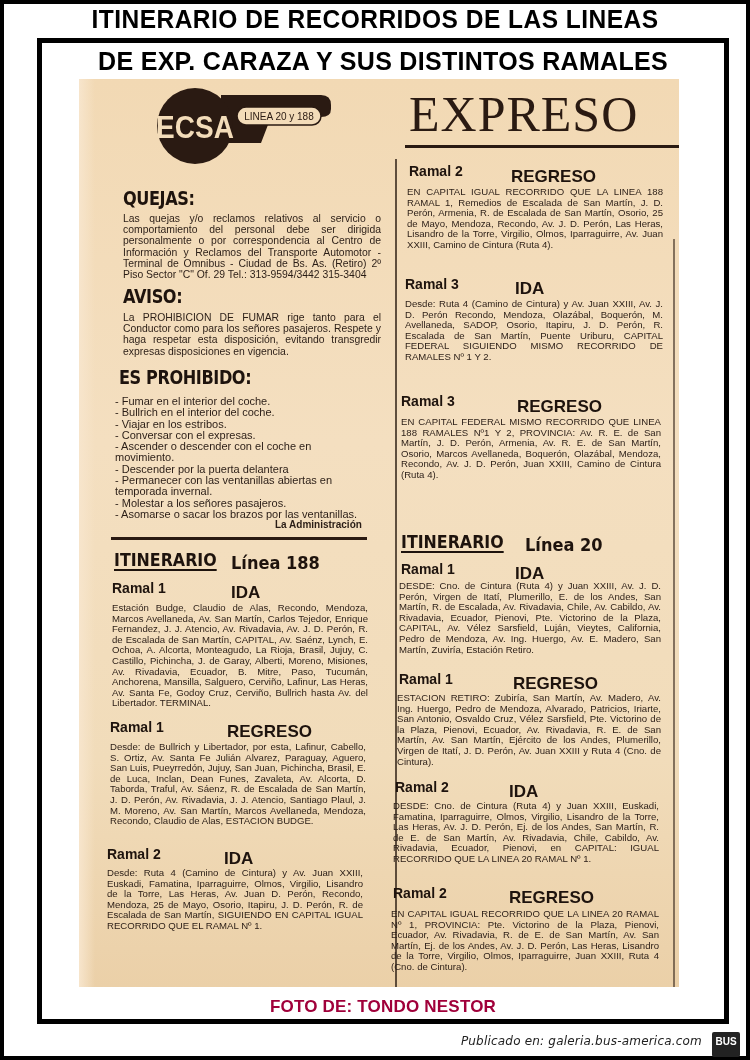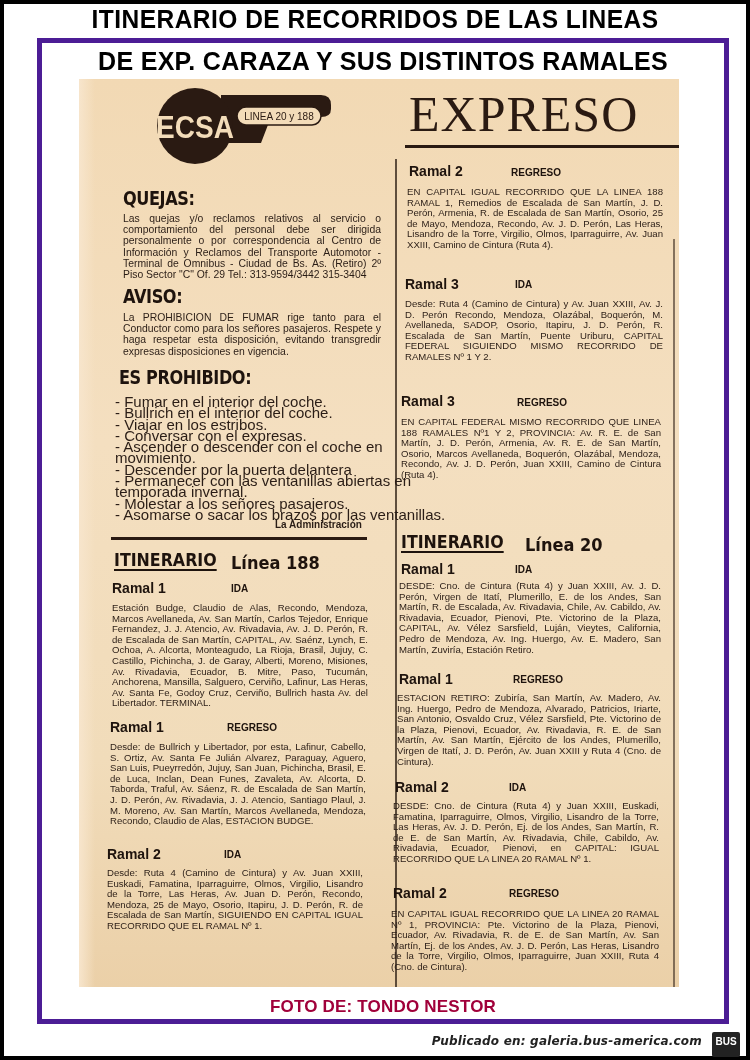--- a/index.html
+++ b/index.html
@@ -11,21 +11,21 @@
     border: 4px solid #000; background: #fff;
   }
   .title-line1 {
     position: absolute; left: 0; top: 4px; width: 750px; text-align: center;
     font-family: "Liberation Sans", sans-serif; font-weight: bold;
     font-size: 25px; letter-spacing: 0.5px; color: #000; line-height: 30px;
     transform: scaleX(0.98);
   }
   .inner-frame {
     position: absolute; left: 37px; top: 38px; width: 692px; height: 986px;
-    border: 5px solid #4c1d95; background: #fff;
+    border: 5px solid #000000; background: #fff;
   }
   .title-line2 {
     position: absolute; left: 0; top: 2px; width: 100%; text-align: center;
     font-weight: bold; font-size: 25px; letter-spacing: 0.3px; color: #000; line-height: 32px;
   }
   .paper {
     position: absolute; left: 37px; top: 36px; width: 600px; height: 908px;
     background: linear-gradient(180deg, #f2d9b4 0%, #f4dfc0 40%, #f1dcba 75%, #ebd0a8 100%);
     overflow: hidden;
   }
@@ -33,21 +33,21 @@
     content: ""; position: absolute; left: 0; top: 0; width: 16px; height: 100%;
     background: linear-gradient(90deg, #f7e5cc, rgba(247,229,204,0));
   }
   .foto-credit {
     position: absolute; left: 0; top: 954px; width: 100%; text-align: center;
     font-weight: bold; font-size: 17px; color: #a0003a; letter-spacing: 0.2px;
   }
   .published {
     position: absolute; right: 48px; top: 1034px;
     font-family: "DejaVu Sans", sans-serif; font-style: italic;
-    font-size: 12px; color: #222; letter-spacing: 0.2px; font-weight: bold;
+    font-size: 12px; color: #222; letter-spacing: 0.2px;
   }
   .bus-logo {
     position: absolute; right: 10px; top: 1032px; width: 28px; height: 25px;
     background: #222; border-radius: 2px; color: #fff; font-size: 10px;
     font-weight: bold; text-align: center; line-height: 20px;
   }
 
   
   .logo { position: absolute; left: 72px; top: 6px; width: 180px; height: 82px; }
   .expreso {
@@ -60,40 +60,40 @@
   .right-edge { position: absolute; left: 594px; top: 160px; width: 1.5px; height: 748px; background: #3a2a1e; opacity: 0.6; }
 
   .h-big {
     position: absolute; font-family: "DejaVu Sans", sans-serif; font-weight: bold;
     color: #1e130d; font-size: 19px; letter-spacing: -0.5px; transform: scaleX(0.85); transform-origin: left;
   }
   .body-text {
     position: absolute; font-family: "Liberation Sans", sans-serif;
     font-size: 10.4px; line-height: 11.2px; color: #2a1d16; text-align: justify;
   }
-  .list-text { position: absolute; font-family: "Liberation Sans", sans-serif; font-size: 15px; line-height: 11.3px; color: #2a1d16; }
+  .list-text { position: absolute; font-family: "Liberation Sans", sans-serif; font-size: 11px; line-height: 11.3px; color: #2a1d16; }
   .list-text div { white-space: nowrap; }
   .admin { position: absolute; font-weight: bold; font-size: 10px; color: #2a1d16; }
   .hrule { position: absolute; height: 3px; background: #2a1a12; }
 
   .itin-title {
     position: absolute; font-family: "DejaVu Sans", sans-serif; font-weight: bold; font-size: 18px;
     color: #1e130d; text-decoration: underline; text-decoration-thickness: 2px; text-underline-offset: 3px;
     transform: scaleX(0.88); transform-origin: left; white-space: nowrap;
   }
   .itin-line {
     position: absolute; font-family: "DejaVu Sans", sans-serif; font-weight: bold; font-size: 18px;
     color: #1e130d; transform: scaleX(0.9); transform-origin: left; white-space: nowrap;
   }
   .ramal {
     position: absolute; font-family: "Liberation Sans", sans-serif; font-weight: bold; font-size: 14px;
     color: #1e130d; white-space: nowrap;
   }
   .dir {
-    position: absolute; font-family: "Liberation Sans", sans-serif; font-weight: bold; font-size: 10px;
+    position: absolute; font-family: "Liberation Sans", sans-serif; font-weight: bold; font-size: 17px;
     color: #1e130d; white-space: nowrap;
   }
   .route { position: absolute; font-family: "Liberation Sans", sans-serif; font-size: 9.6px; line-height: 10.6px; color: #2a1d16; text-align: justify; }
 </style>
 </head>
 <body>
 
 <div class="outer-frame"></div>
 <div class="title-line1">ITINERARIO DE RECORRIDOS DE LAS LINEAS</div>
 

